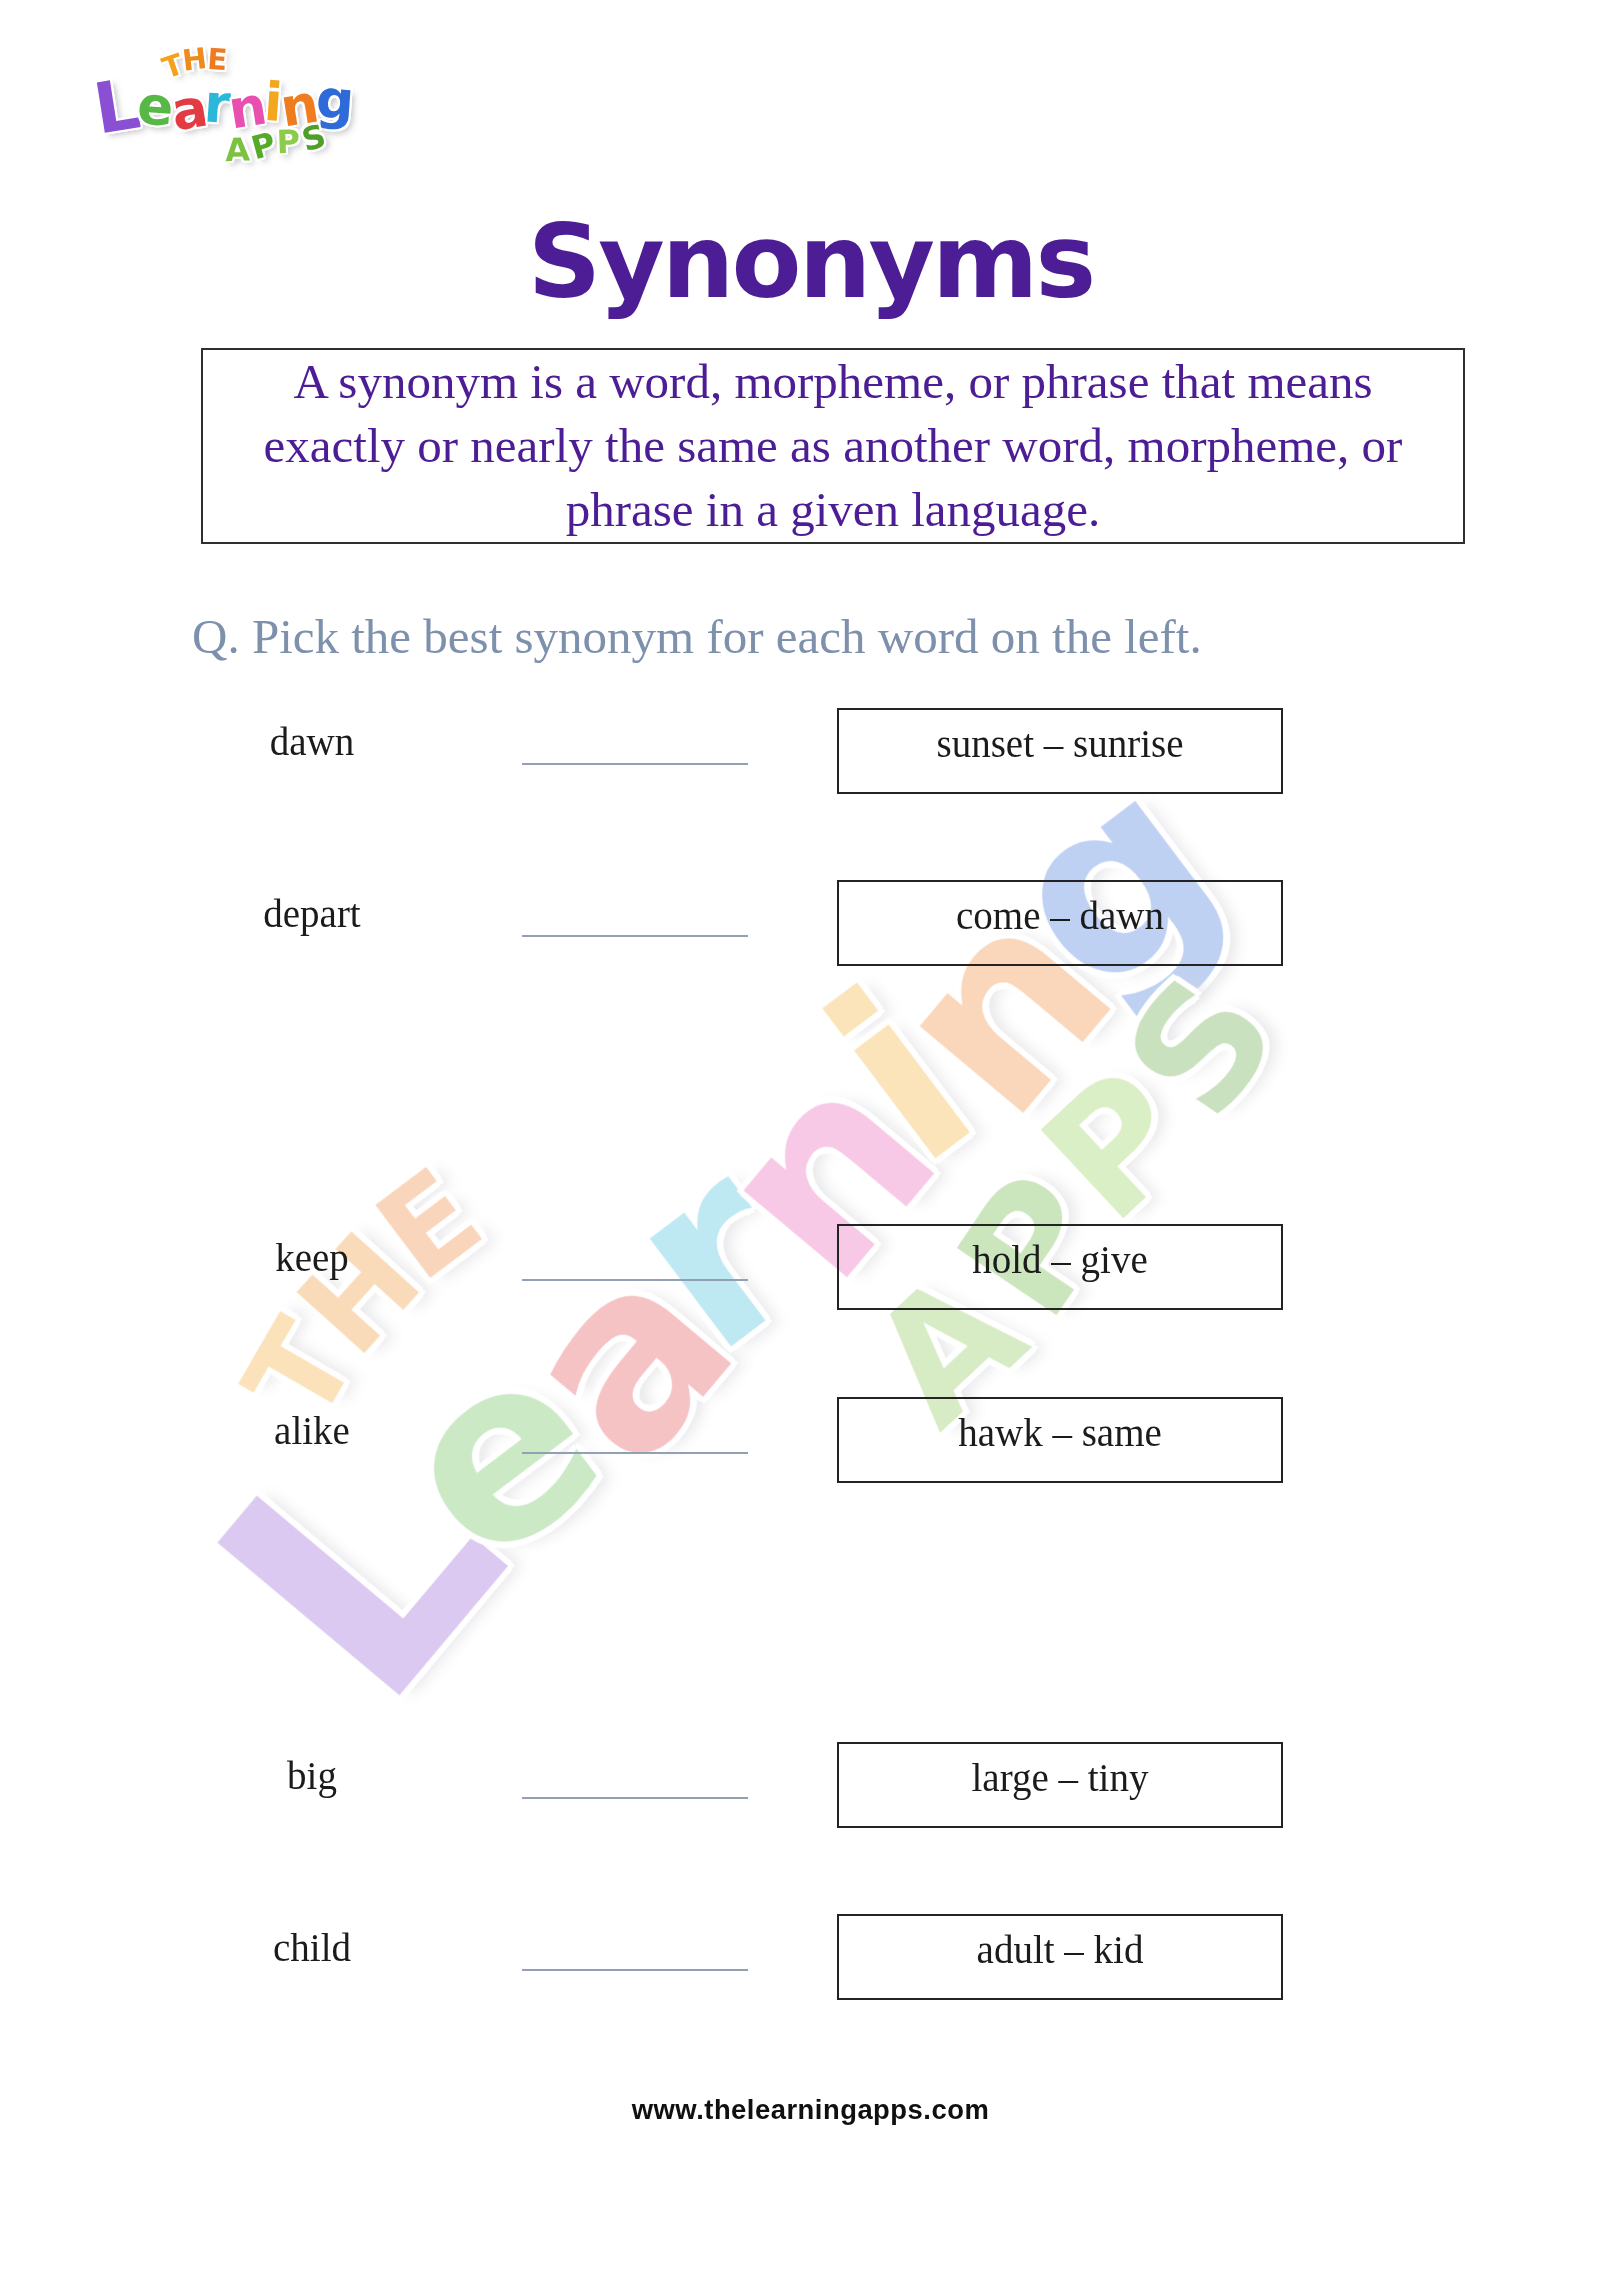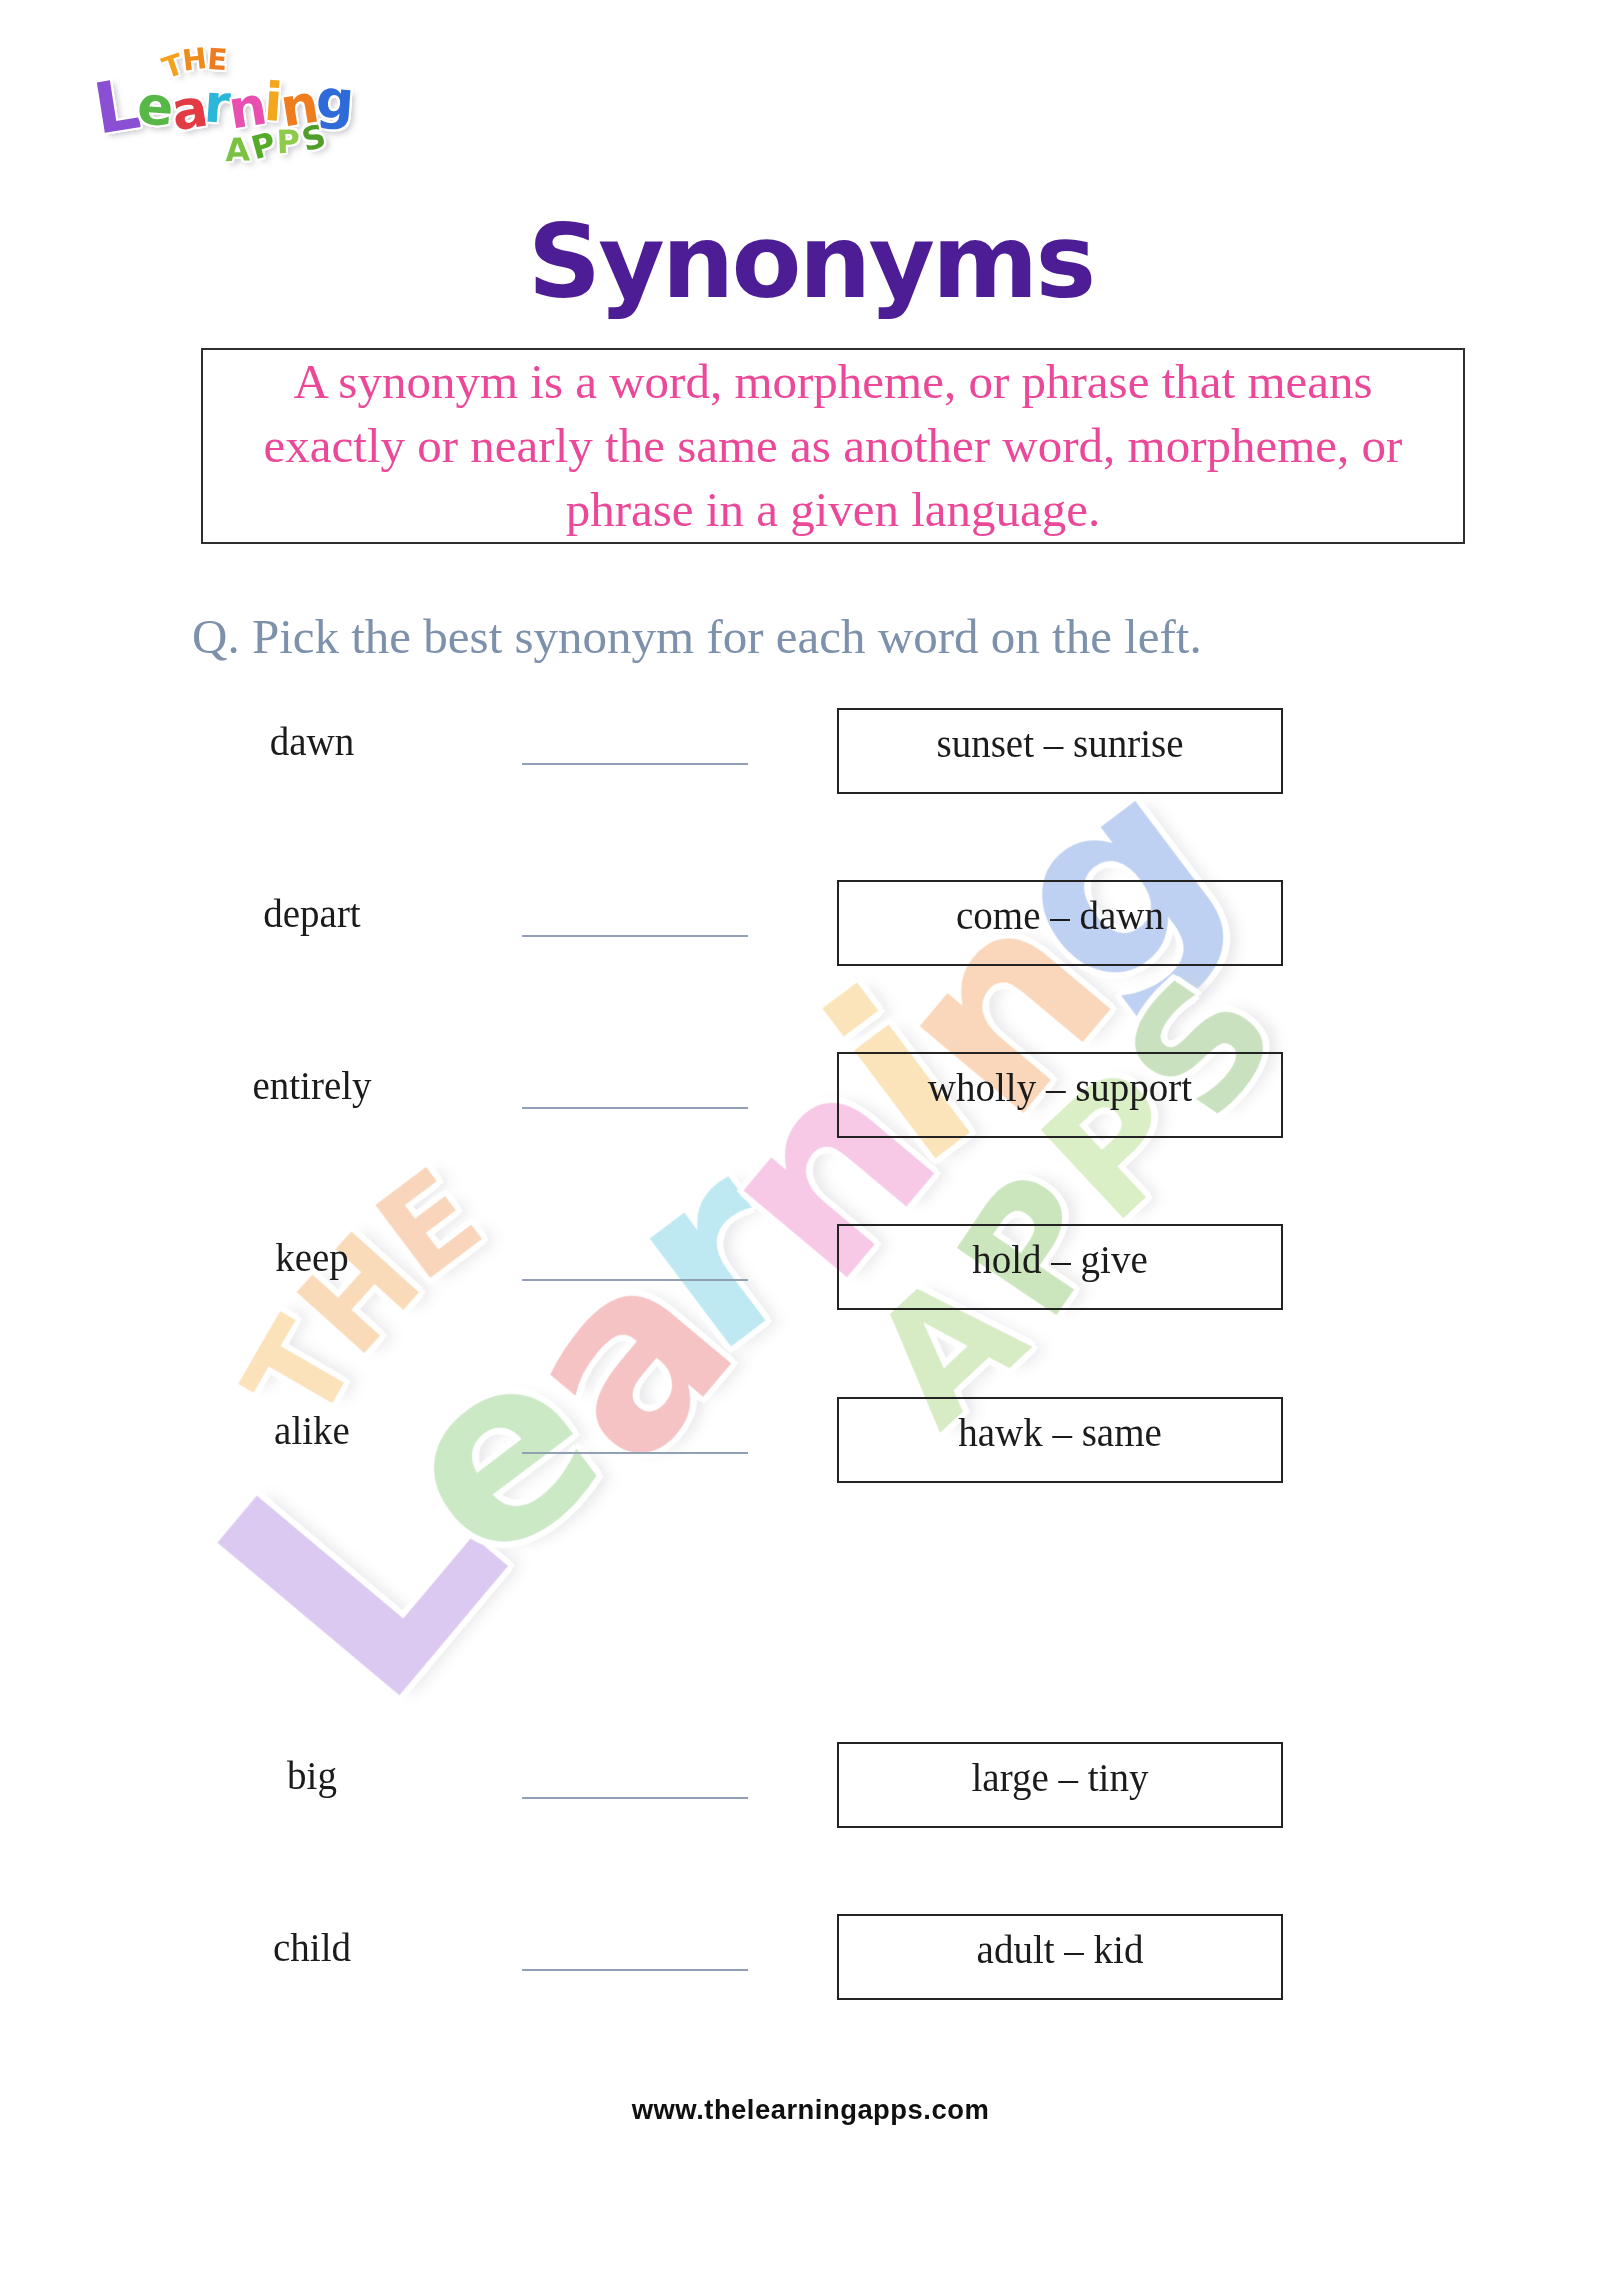--- a/index.html
+++ b/index.html
@@ -59,21 +59,21 @@
     text-align:center;font-family:"DejaVu Sans",sans-serif;font-weight:bold;
     font-size:102px;letter-spacing:-2.9px;color:#4c1d95;line-height:1.1;
   }
   .defbox{
     position:absolute;left:201px;top:348px;width:1264px;height:196px;z-index:2;
     border:2px solid #2f2f2f;box-sizing:border-box;
     display:flex;align-items:center;justify-content:center;background:transparent;
   }
   .defbox p{
     margin:16px;width:1215px;text-align:center;
-    font-size:49px;line-height:64px;color:#ec4899;
+    font-size:49px;line-height:64px;color:#4c1d95;
   }
   .question{
     position:absolute;left:192px;top:608px;z-index:2;
     font-size:49px;color:#7d90ac;
   }
   .row{position:absolute;left:0;width:100%;height:86px;z-index:2;}
   .word{
     position:absolute;left:214px;top:10.8px;width:196px;
     text-align:center;font-size:39px;color:#1b1b1b;
   }
@@ -122,25 +122,20 @@
     <div class="blank"></div>
     <div class="optbox"><span>sunset – sunrise</span></div>
   </div>
 
   <div class="row" style="top:880px">
     <div class="word">depart</div>
     <div class="blank"></div>
     <div class="optbox"><span>come – dawn</span></div>
   </div>
 
-  <div class="row" style="top:1052px">
-    <div class="word">entirely</div>
-    <div class="blank"></div>
-    <div class="optbox"><span>wholly – support</span></div>
-  </div>
 
   <div class="row" style="top:1224px">
     <div class="word">keep</div>
     <div class="blank"></div>
     <div class="optbox"><span>hold – give</span></div>
   </div>
 
   <div class="row" style="top:1397px">
     <div class="word">alike</div>
     <div class="blank"></div>

